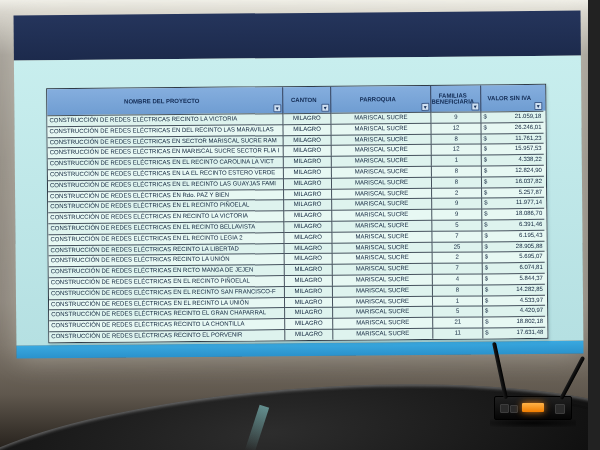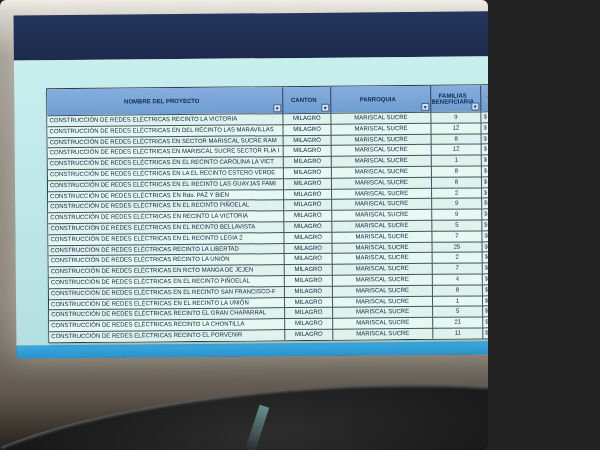--- a/index.html
+++ b/index.html
@@ -1,18 +1,18 @@
 <!DOCTYPE html>
 <html><head>
 <meta charset="utf-8">
 <style>
   html,body{margin:0;padding:0;background:#222;}
-  #scene{position:relative;width:488px;height:450px;overflow:hidden;
+  #scene{position:relative;width:588px;height:450px;overflow:hidden;
     font-family:"Liberation Sans",sans-serif;
-    background:linear-gradient(180deg,#efeee7 0px,#d8d5cd 12px,#a39e96 55px,#938d84 160px,#8a837a 300px,#7a7268 345px,#5f574d 395px,#3a342d 430px,#26211c 450px);border-radius:6px;}
+    background:linear-gradient(180deg,#efeee7 0px,#d8d5cd 12px,#a39e96 55px,#938d84 160px,#8a837a 300px,#7a7268 345px,#5f574d 395px,#3a342d 430px,#26211c 450px);}
   
   .slide{position:absolute;left:15px;top:13px;width:567px;height:343px;
     transform:rotate(-0.5deg);z-index:1;
     box-shadow:0 0 28px rgba(245,245,230,0.35);}
   .title-bar{height:45px;background:linear-gradient(180deg,#25355c,#1c2a4c);
     color:#d5edf5;font-weight:bold;font-size:16.5px;letter-spacing:0.4px;
     line-height:45px;padding-left:13px;white-space:pre;overflow:hidden;}
   .slide-body{position:relative;height:285px;
     background:linear-gradient(180deg,#c8eeee,#b5e0e2);}
   .bottom-strip{height:13px;background:linear-gradient(180deg,#3aa9e0,#2a92cc);}

